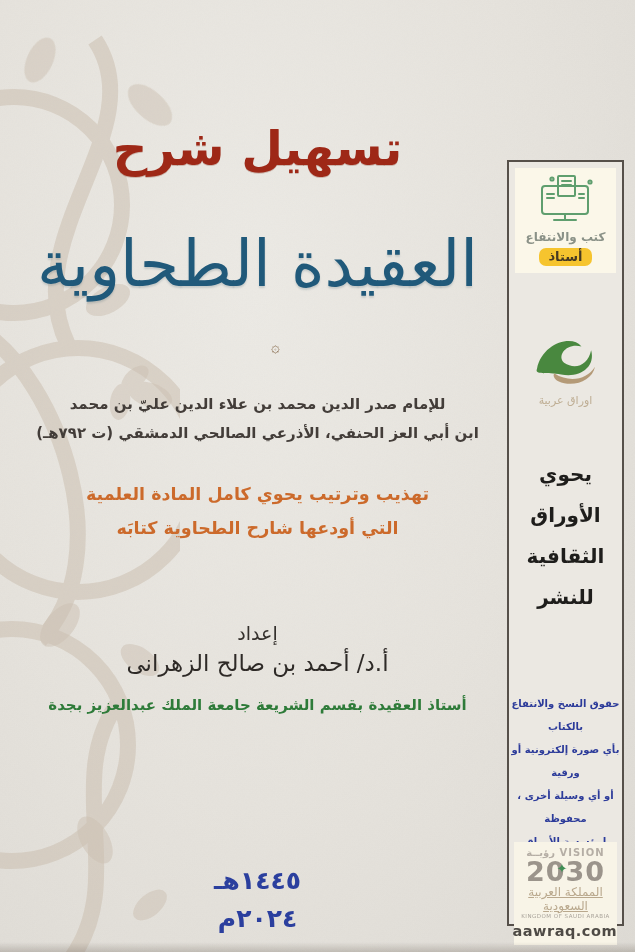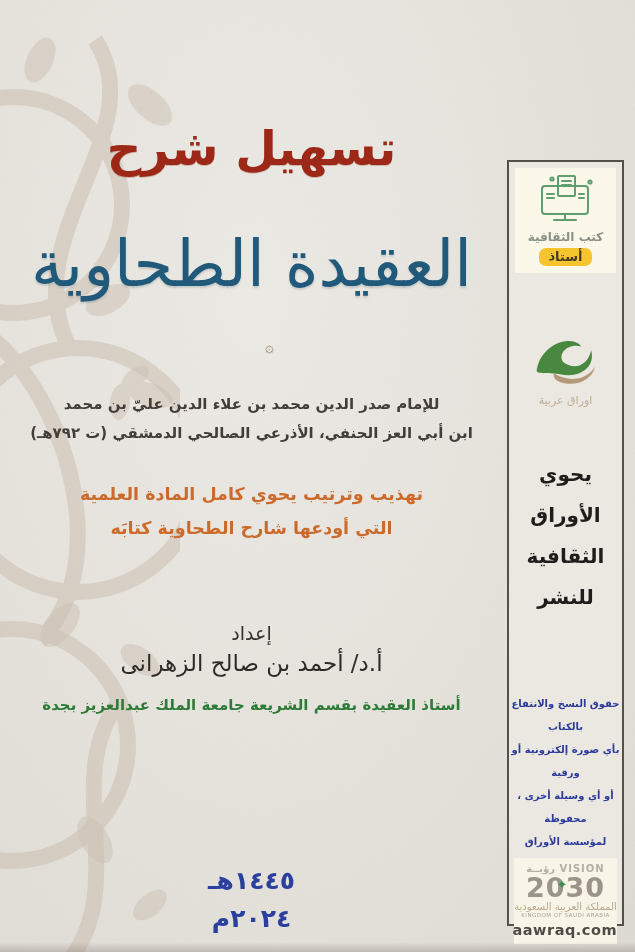--- a/index.html
+++ b/index.html
@@ -11,21 +11,21 @@
     background:
       radial-gradient(ellipse at 40% 30%, #eceae5 0%, #e6e3dd 55%, #dedbd5 100%);
     direction:rtl;
   }
   .grain { position:absolute; inset:0; pointer-events:none; opacity:.5; }
   .arabesque { position:absolute; left:0; top:0; pointer-events:none; }
   .bottom-shade { position:absolute; left:0; right:0; bottom:0; height:10px;
     background:linear-gradient(to bottom, rgba(0,0,0,0), rgba(90,80,70,.25)); }
 
   
-  .main-col { position:absolute; top:0; bottom:0; left:19px; width:465px; }
+  .main-col { position:absolute; top:0; bottom:0; left:25px; width:465px; }
   .main-col > div { position:absolute; left:0; right:0; text-align:center; }
 
   .supertitle { top:120px; font-size:48px; font-weight:bold; color:#9e2817;
     text-shadow:0 1px 0 rgba(120,40,20,.25); }
 
   .main-title { top:228px; font-size:64px; font-weight:normal; color:#20597a;
     letter-spacing:-1px; text-shadow:0 2px 2px rgba(40,70,90,.18); line-height:1.15; }
 
   .title-ornament { top:338px; font-size:15px; color:#8a6f52; transform:translateX(18px); }
 
@@ -53,27 +53,27 @@
     padding:1px 9px 2px; font-size:13px; font-weight:bold; color:#473a22; margin-top:4px; }
 
   .awraq-logo { top:168px; }
   .awraq-text { font-size:11px; color:#bfae94; margin-top:2px; }
 
   .foundation { top:292px; font-size:20px; font-weight:bold; color:#1e1d1b; line-height:2.05; }
 
   .copyright { top:530px; font-size:10px; font-weight:bold; color:#2c3b9a; line-height:2.3; }
 
   .vision-box { top:680px; left:5px !important; right:5px !important;
-    background:#f8f4e7; padding:5px 0 6px;margin-top:16px; }
+    background:#f8f4e7; padding:5px 0 6px; }
   .vision-row { font-size:10px; color:#b5aea5; letter-spacing:1px; font-weight:bold; }
   .vision-year { position:relative; display:inline-block; font-size:27px; font-weight:bold;
     color:#9b948b; line-height:1; letter-spacing:1px; }
   .palm-icon { position:absolute; left:50%; top:4px; transform:translateX(-9px);
     font-size:13px; color:#3e8e54; }
-  .kingdom-ar { font-size:10px; color:#b9a88d; }
+  .kingdom-ar { font-size:12px; color:#b9a88d;text-decoration:underline; }
   .kingdom-en { font-size:5.5px; color:#a9a39a; letter-spacing:.5px; }
   .website { font-size:14.5px; font-weight:bold; color:#4e4a45; margin-top:4px; letter-spacing:.5px; }
 </style>
 </head>
 <body>
 
 <div class="page">
 
   <svg class="arabesque" width="180" height="952" viewBox="0 0 180 952" aria-hidden="true">
     <g fill="none" stroke="#cdc1b2" stroke-width="16" opacity="0.55">
@@ -148,21 +148,21 @@
           <line x1="28" y1="7" x2="37" y2="7"></line>
           <line x1="28" y1="11" x2="37" y2="11"></line>
           <line x1="13" y1="20" x2="20" y2="20"></line>
           <line x1="13" y1="24" x2="20" y2="24"></line>
           <line x1="45" y1="20" x2="50" y2="20"></line>
           <line x1="45" y1="24" x2="50" y2="24"></line>
           <circle cx="18" cy="5" r="1.6"></circle>
           <circle cx="56" cy="8" r="1.6"></circle>
         </g>
       </svg>
-      <div class="ebooks-line1">كتب الثقافية</div>
+      <div class="ebooks-line1">كتب والانتفاع</div>
       <div><span class="ebooks-line2">أستاذ</span></div>
     </div>
 
     <div class="awraq-logo">
       <svg width="78" height="58" viewBox="0 0 80 60" aria-hidden="true">
         <path d="M10 40 C15 14 46 4 56 17 C41 13 30 26 38 34 C50 42 63 36 66 21 C71 39 53 50 35 46 C20 43 7 47 10 40 Z" fill="#49883f"></path>
         <path d="M28 45 C44 55 62 51 70 38 C67 53 47 60 32 53 C28 51 26 47 28 45 Z" fill="#b49a77"></path>
       </svg>
       <div class="awraq-text">اوراق عربية</div>
     </div>

